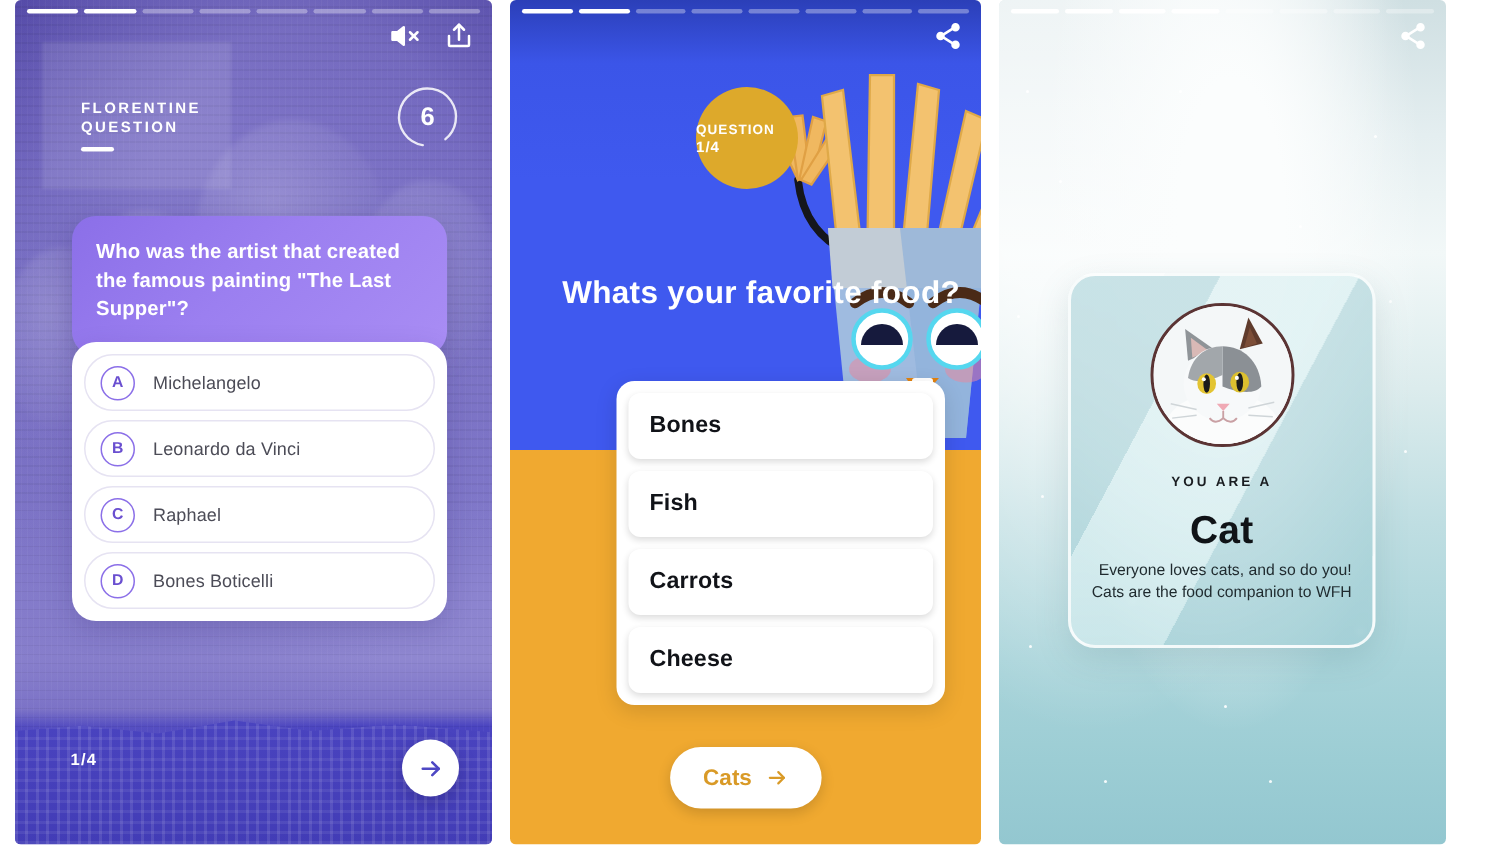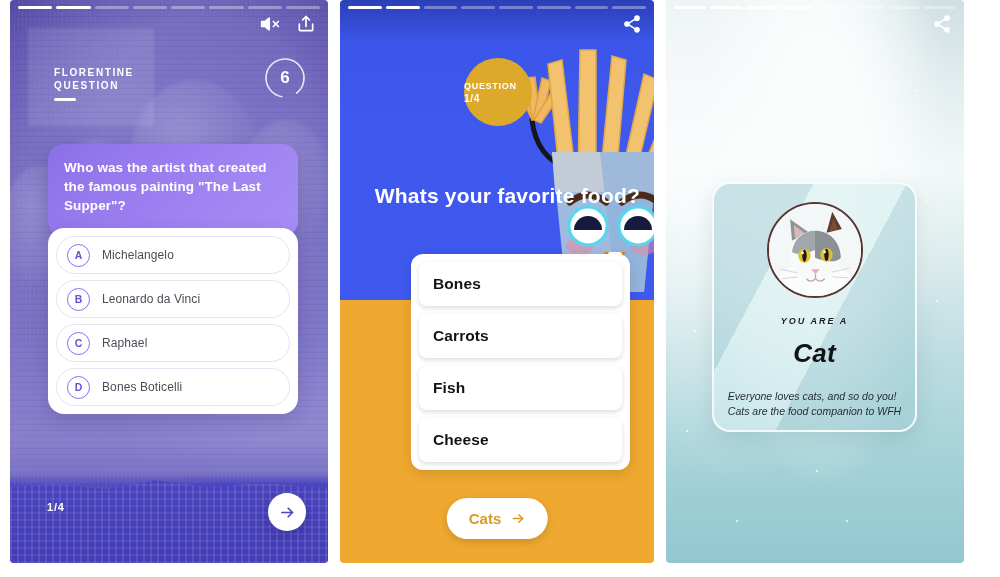--- a/index.html
+++ b/index.html
@@ -21,21 +21,21 @@
   
   .panel {
     position: relative;
     height: 563px;
     border-radius: 4px;
     overflow: hidden;
     flex: 0 0 auto;
   }
   .panel-1 { width: 318px; }
   .panel-2 { width: 314px; }
-  .panel-3 { width: 298px; font-style: italic; }
+  .panel-3 { width: 298px; }
 
   
   .progress {
     position: absolute; top: 6px; left: 8px; right: 8px;
     height: 3px;
     display: flex; gap: 4px;
     z-index: 40;
   }
   .progress .seg {
     flex: 1 1 0;
@@ -262,22 +262,22 @@
   .cat-frame svg { position: absolute; inset: 0; width: 100%; height: 100%; }
   .p3-eyebrow {
     margin-top: 18px;
     color: #1a1d21; font-size: 9px; font-weight: 700; letter-spacing: 2px;
   }
   .p3-title {
     margin-top: 12px;
     color: #101317; font-size: 26px; font-weight: 700; letter-spacing: .2px;
   }
   .p3-desc {
-    margin-top: 20px; padding: 0 12px;
-    color: #1f2a2e; font-size: 10.5px; line-height: 15px; text-align: left;
+    margin-top: 4px; padding: 0 12px;
+    color: #1f2a2e; font-size: 10.5px; line-height: 15px; text-align: right;
   }
 </style>
 </head>
 <body>
 
 <div class="stage">
 
   <div class="panel panel-1">
     <div class="p1-bg"></div>
     <div class="p1-tex"></div>
@@ -429,22 +429,22 @@
 
     <div class="p2-badge">
       <div class="l1">QUESTION</div>
       <div class="l2">1/4</div>
     </div>
 
     <div class="p2-q">Whats your favorite food?</div>
 
     <div class="p2-opts" id="p2-options">
         <div class="p2-opt">Bones</div>
+        <div class="p2-opt">Fish</div>
         <div class="p2-opt">Carrots</div>
-        <div class="p2-opt">Fish</div>
         <div class="p2-opt">Cheese</div>
       </div>
 
     <div class="p2-next">
       <span>Cats</span>
       <svg viewBox="0 0 24 24" fill="none" stroke="currentColor" stroke-width="2.4" stroke-linecap="round" stroke-linejoin="round">
         <line x1="4" y1="12" x2="19" y2="12"></line>
         <polyline points="13 6 19 12 13 18"></polyline>
       </svg>
     </div>

